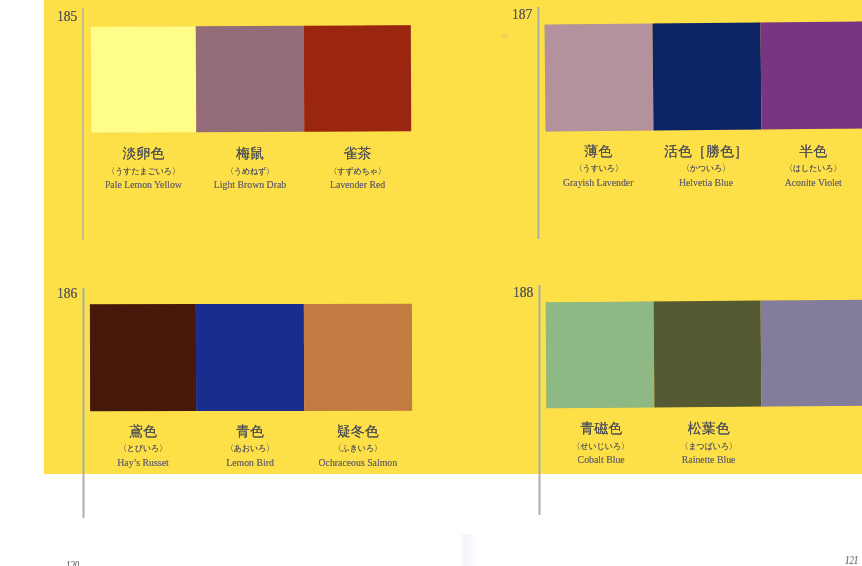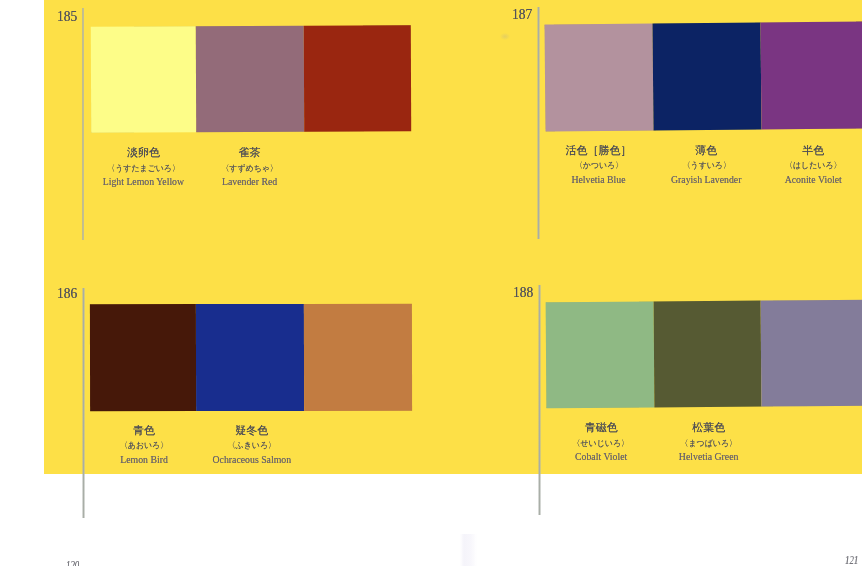--- a/index.html
+++ b/index.html
@@ -51,25 +51,25 @@
                inset 0 -0.9px 0 rgba(0,0,0,0.13),
                inset 0.9px 0 0 rgba(0,0,0,0.10),
                inset -0.9px 0 0 rgba(0,0,0,0.12);
   }
   .swatch{height:100%;}
 
   
   .captions{position:absolute;display:flex;flex-direction:row;}
   .caption{text-align:center;line-height:1;}
   .cap-jp{
-    font-family:Liberation Sans, sans-serif;
+    font-family:Liberation Mono, monospace;
     color:#4d4d55;
     text-shadow:0 0 0.55px rgba(77,77,85,0.9);
     white-space:nowrap;
-    font-size:11px;
+    font-size:14px;
     line-height:1;
   }
   .cap-kana{
     font-family:"Liberation Sans",sans-serif;
     color:#53535b;
     text-shadow:0 0 0.5px rgba(83,83,91,0.85);
     white-space:nowrap;
     font-size:8.5px;
     line-height:1;
     transform:scaleX(0.93);
@@ -167,39 +167,49 @@
     <div class="rule"></div>
     <div class="swatches">
       <div class="swatch sw0" style="background: rgb(253, 253, 136);"></div>
       <div class="swatch sw1" style="background: rgb(147, 107, 121);"></div>
       <div class="swatch sw2" style="background: rgb(154, 38, 16);"></div>
     </div>
     <div class="captions">
       <div class="caption cap0">
         <div class="cap-jp">淡卵色</div>
         <div class="cap-kana">〈うすたまごいろ〉</div>
-        <div class="cap-en">Light Lemon Yellow</div>
+        <div class="cap-en">Pale Lemon Yellow</div>
+      </div>
+      <div class="caption cap1">
+        <div class="cap-jp">梅鼠</div>
+        <div class="cap-kana">〈うめねず〉</div>
+        <div class="cap-en">Light Brown Drab</div>
       </div>
       <div class="caption cap2">
         <div class="cap-jp">雀茶</div>
         <div class="cap-kana">〈すずめちゃ〉</div>
         <div class="cap-en">Lavender Red</div>
       </div>
     </div>
   </div>
 
   <div class="plate plate1">
     <div class="plate-num">186</div>
     <div class="rule"></div>
     <div class="swatches">
       <div class="swatch sw0" style="background: rgb(70, 24, 9);"></div>
       <div class="swatch sw1" style="background: rgb(24, 45, 142);"></div>
       <div class="swatch sw2" style="background: rgb(194, 124, 65);"></div>
     </div>
     <div class="captions">
+      <div class="caption cap0">
+        <div class="cap-jp">鳶色</div>
+        <div class="cap-kana">〈とびいろ〉</div>
+        <div class="cap-en">Hay’s Russet</div>
+      </div>
       <div class="caption cap1">
         <div class="cap-jp">青色</div>
         <div class="cap-kana">〈あおいろ〉</div>
         <div class="cap-en">Lemon Bird</div>
       </div>
       <div class="caption cap2">
         <div class="cap-jp">疑冬色</div>
         <div class="cap-kana">〈ふきいろ〉</div>
         <div class="cap-en">Ochraceous Salmon</div>
       </div>
@@ -208,29 +218,29 @@
 
   <div class="plate plate2">
     <div class="plate-num">187</div>
     <div class="rule"></div>
     <div class="swatches">
       <div class="swatch sw0" style="background: rgb(179, 146, 158);"></div>
       <div class="swatch sw1" style="background: rgb(12, 35, 100);"></div>
       <div class="swatch sw2" style="background: rgb(122, 53, 130);"></div>
     </div>
     <div class="captions">
+      <div class="caption cap0">
+        <div class="cap-jp">薄色</div>
+        <div class="cap-kana">〈うすいろ〉</div>
+        <div class="cap-en">Grayish Lavender</div>
+      </div>
       <div class="caption cap1">
         <div class="cap-jp">活色［勝色］</div>
         <div class="cap-kana">〈かついろ〉</div>
         <div class="cap-en">Helvetia Blue</div>
-      </div>
-      <div class="caption cap0">
-        <div class="cap-jp">薄色</div>
-        <div class="cap-kana">〈うすいろ〉</div>
-        <div class="cap-en">Grayish Lavender</div>
       </div>
       <div class="caption cap2">
         <div class="cap-jp">半色</div>
         <div class="cap-kana">〈はしたいろ〉</div>
         <div class="cap-en">Aconite Violet</div>
       </div>
     </div>
   </div>
 
   <div class="plate plate3">
@@ -238,26 +248,26 @@
     <div class="rule"></div>
     <div class="swatches">
       <div class="swatch sw0" style="background: rgb(143, 185, 132);"></div>
       <div class="swatch sw1" style="background: rgb(86, 90, 51);"></div>
       <div class="swatch sw2" style="background: rgb(131, 124, 154);"></div>
     </div>
     <div class="captions">
       <div class="caption cap0">
         <div class="cap-jp">青磁色</div>
         <div class="cap-kana">〈せいじいろ〉</div>
-        <div class="cap-en">Cobalt Violet</div>
+        <div class="cap-en">Cobalt Blue</div>
       </div>
       <div class="caption cap1">
         <div class="cap-jp">松葉色</div>
         <div class="cap-kana">〈まつばいろ〉</div>
-        <div class="cap-en">Helvetia Green</div>
+        <div class="cap-en">Rainette Blue</div>
       </div>
     </div>
   </div>
 
   <div class="folio folio-left">120</div>
   <div class="folio folio-right">121</div>
 
   <div class="smudge smudge-top"></div>
   <div class="smudge smudge-gutter"></div>
 </div>

